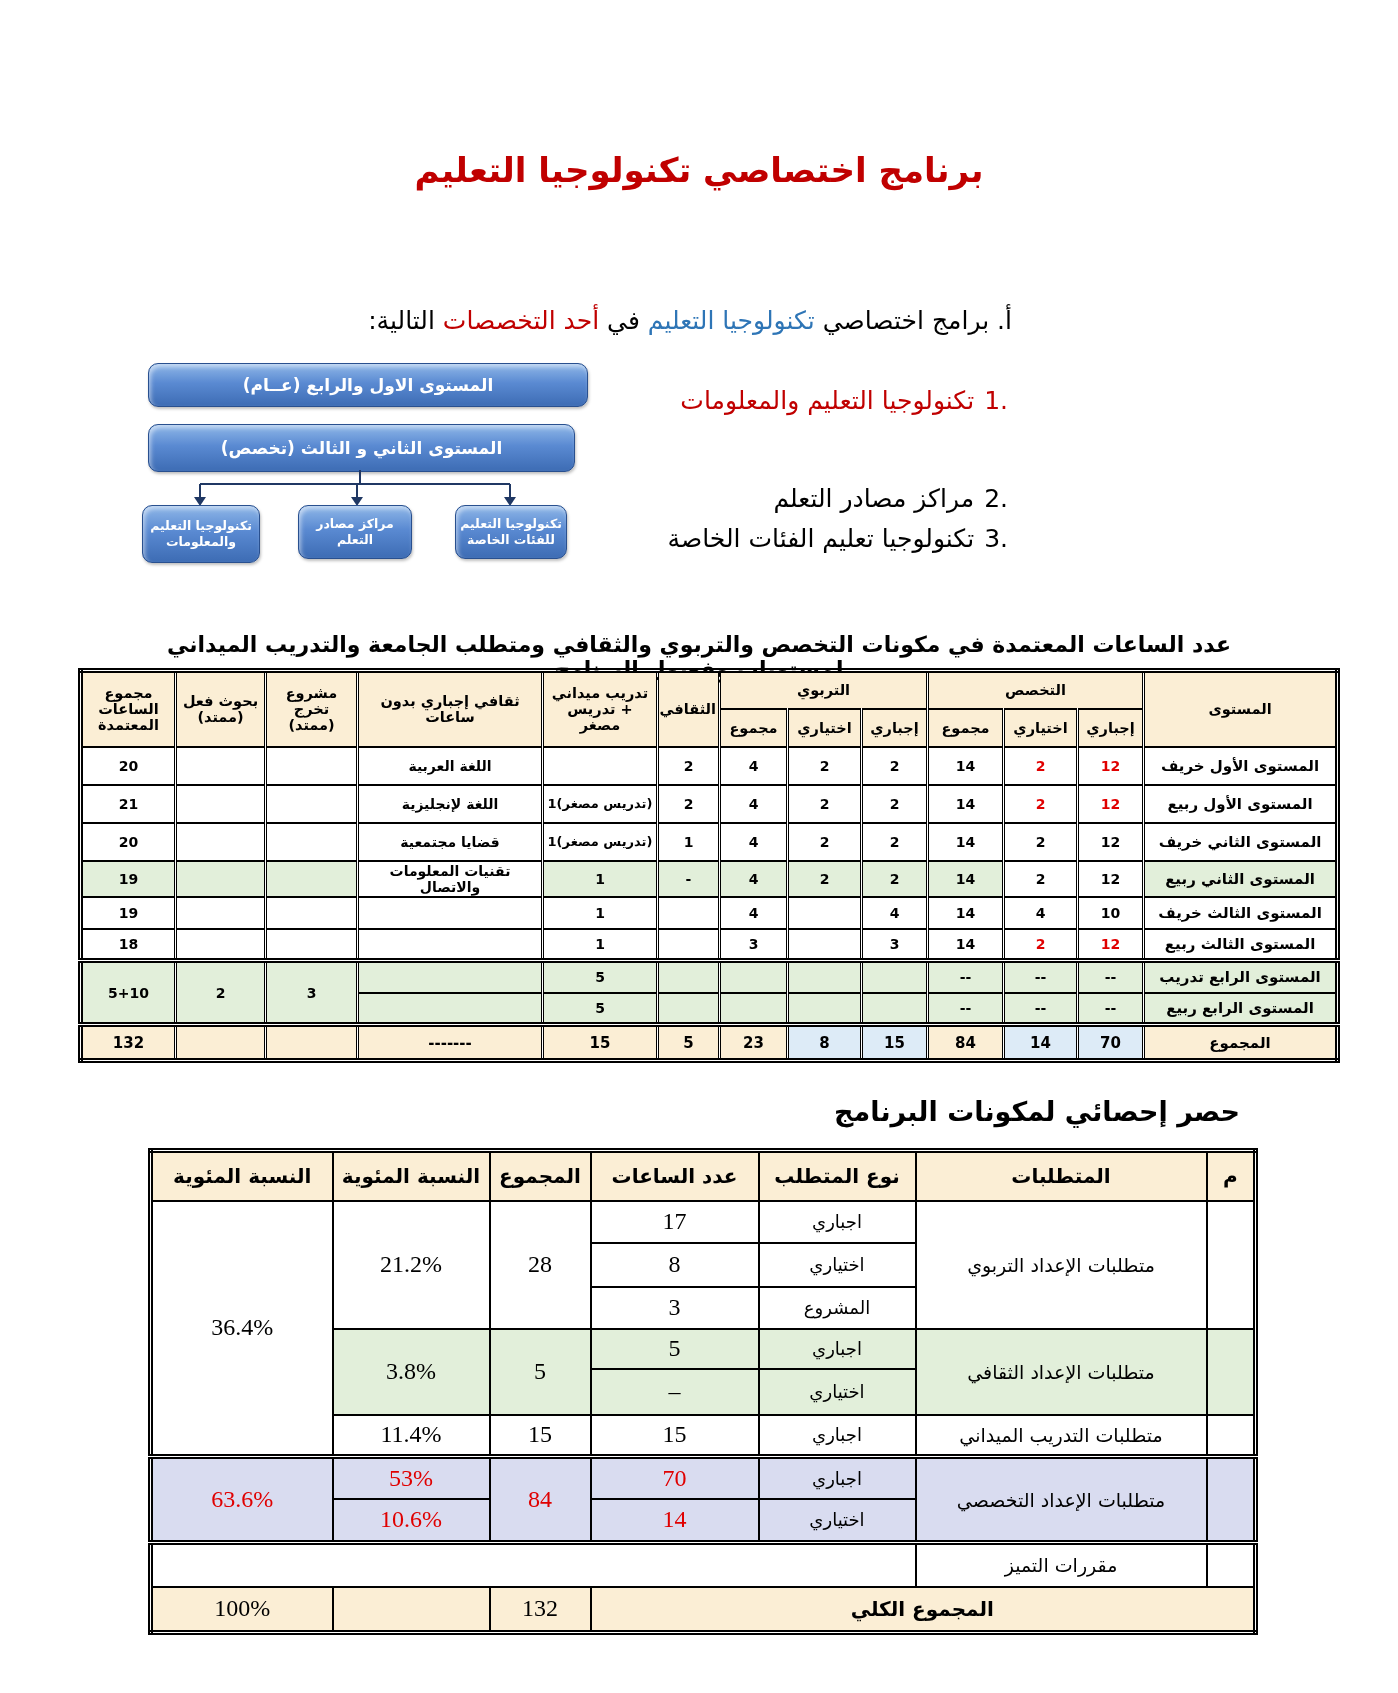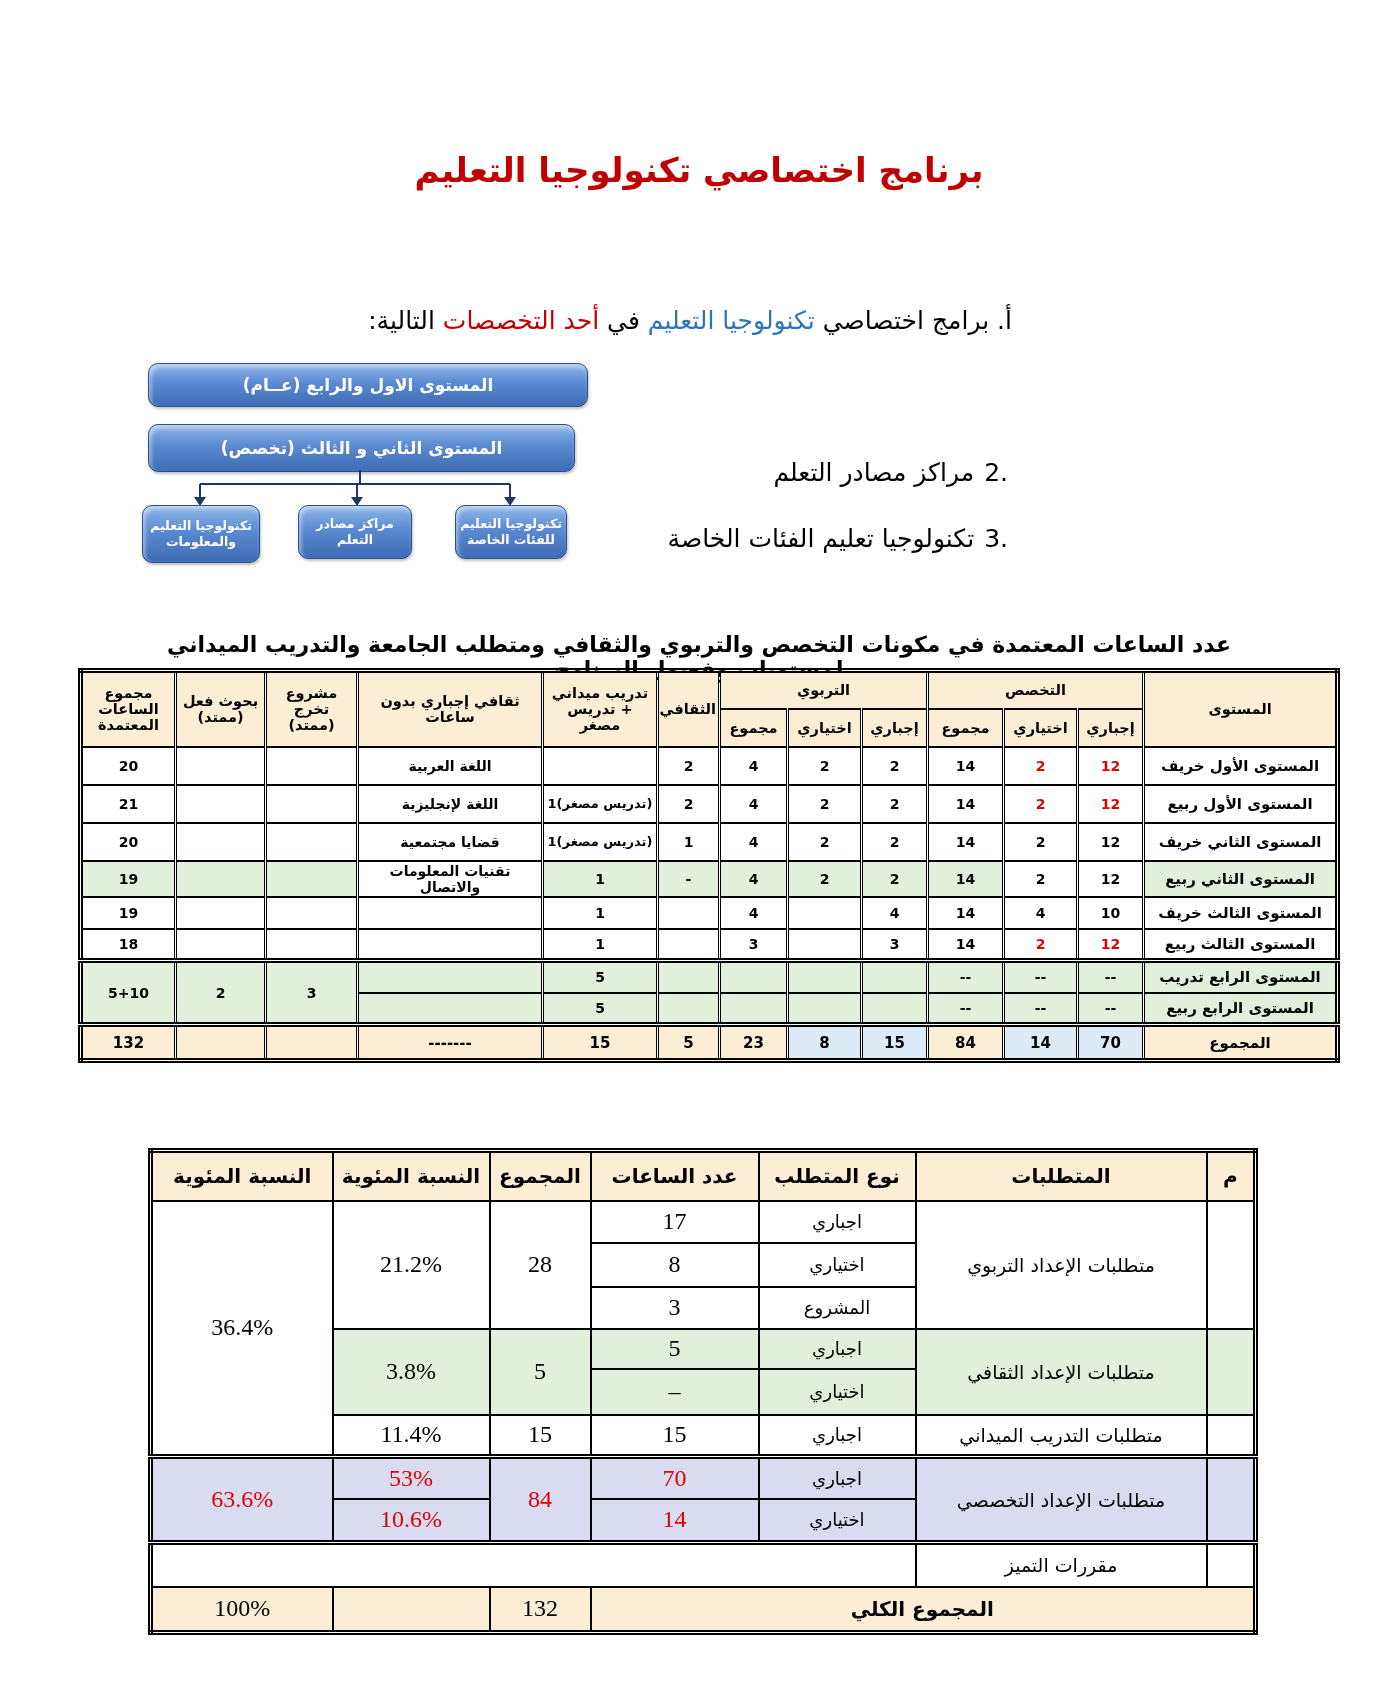--- a/index.html
+++ b/index.html
@@ -88,21 +88,22 @@
   .t2 tr.sep td { border-top:5px double #000; }
 </style>
 </head>
 <body>
 
 <div class="page">
 
   <div class="main-title">برنامج اختصاصي تكنولوجيا التعليم</div>
   <div class="intro"><span>أ.  برامج اختصاصي </span><span class="blue">تكنولوجيا التعليم</span><span> في </span><span class="red">أحد التخصصات</span><span> التالية:</span></div>
 
-  <div class="list-item" style="top:458px;margin-left:7px;"><span class="n">2.</span><span>مراكز مصادر التعلم</span></div>
+  <div class="list-item red" style="top:386px;"><span class="n">1.</span><span>تكنولوجيا التعليم والمعلومات</span></div>
+  <div class="list-item" style="top:484px;margin-left:7px;"><span class="n">2.</span><span>مراكز مصادر التعلم</span></div>
   <div class="list-item" style="top:524px;"><span class="n">3.</span><span>تكنولوجيا تعليم الفئات الخاصة</span></div>
 
   <div class="diagram">
     <div class="dbox big" style="left:8px; top:5px; width:438px; height:42px;">المستوى الاول والرابع  (عــام)</div>
     <div class="dbox big" style="left:8px; top:66px; width:425px; height:46px;">المستوى الثاني و الثالث (تخصص)</div>
     <svg class="connector" width="500" height="40">
       <g stroke="#203864" stroke-width="2" fill="none">
         <line x1="220" y1="0" x2="220" y2="14"></line>
         <line x1="60" y1="14" x2="370" y2="14"></line>
         <line x1="60" y1="14" x2="60" y2="28"></line>
@@ -297,20 +298,21 @@
         <td>5</td>
         <td>15</td>
         <td class="num">-------</td>
         <td></td>
         <td></td>
         <td>132</td>
       </tr>
     </tbody>
   </table>
 
+  <div class="t2-title">حصر إحصائي لمكونات البرنامج</div>
 
   <table class="t2" dir="rtl">
     <colgroup>
       <col style="width:49px">
         <col style="width:291px">
         <col style="width:157px">
         <col style="width:168px">
       <col style="width:101px">
         <col style="width:157px">
         <col style="width:182px">

